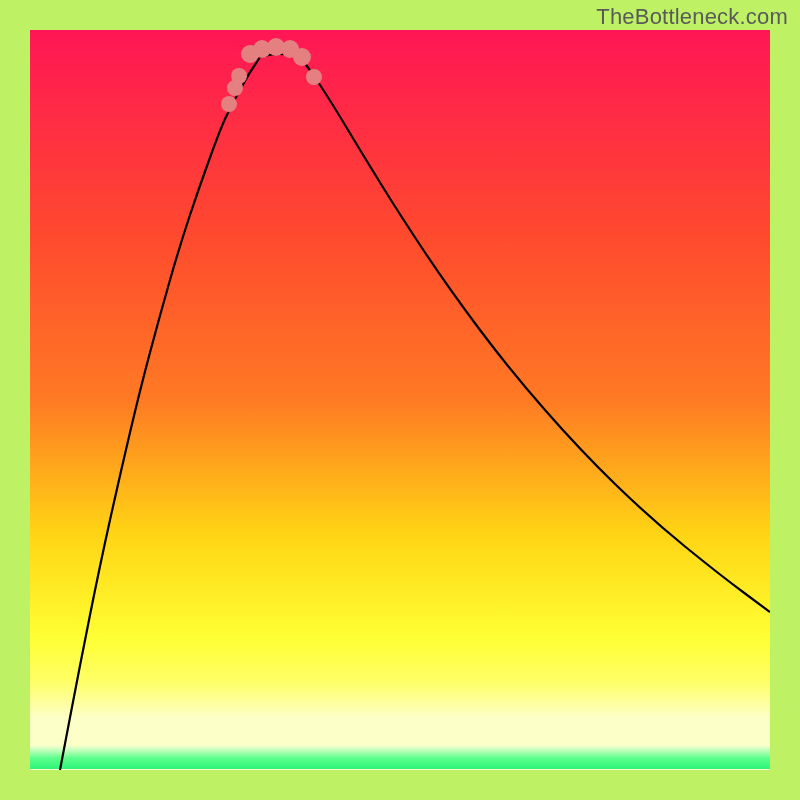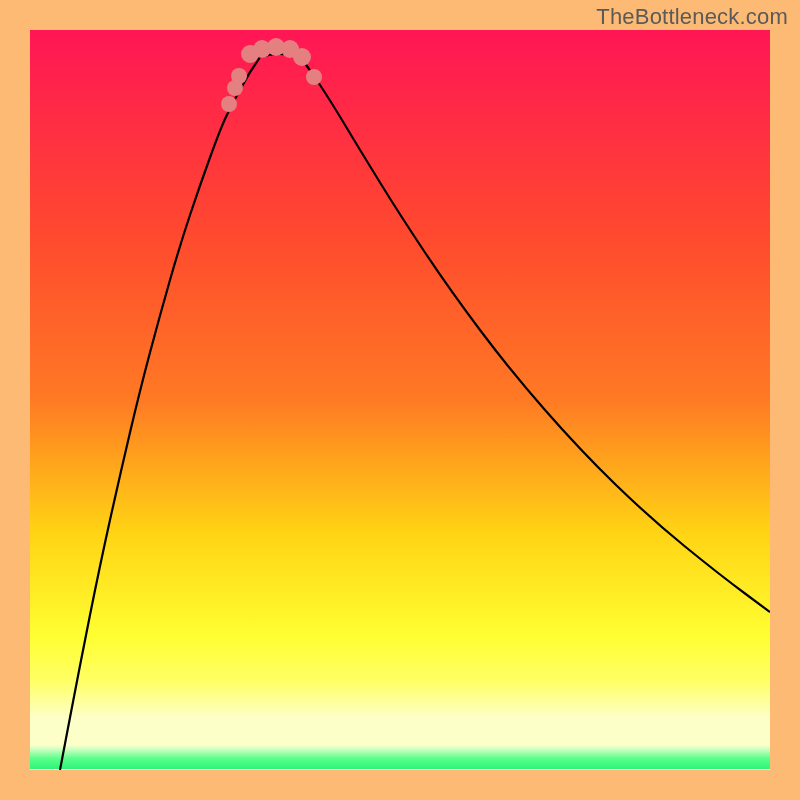--- a/index.html
+++ b/index.html
@@ -1,21 +1,21 @@
 <!DOCTYPE html>
 <html><head>
 <meta charset="utf-8">
 <style>
   * { margin: 0; padding: 0; box-sizing: border-box; }
   html, body { width: 800px; height: 800px; overflow: hidden; background: #000; }
   .frame {
     position: relative;
     width: 800px;
     height: 800px;
-    background: #fdba74;
+    background: #bef264;
     padding-left: 8px;
   }
   .watermark {
     position: absolute;
     top: 4px;
     right: 12px;
     font-family: Arial, Helvetica, sans-serif;
     font-size: 22px;
     font-weight: 500;
     color: #5a5a5a;

